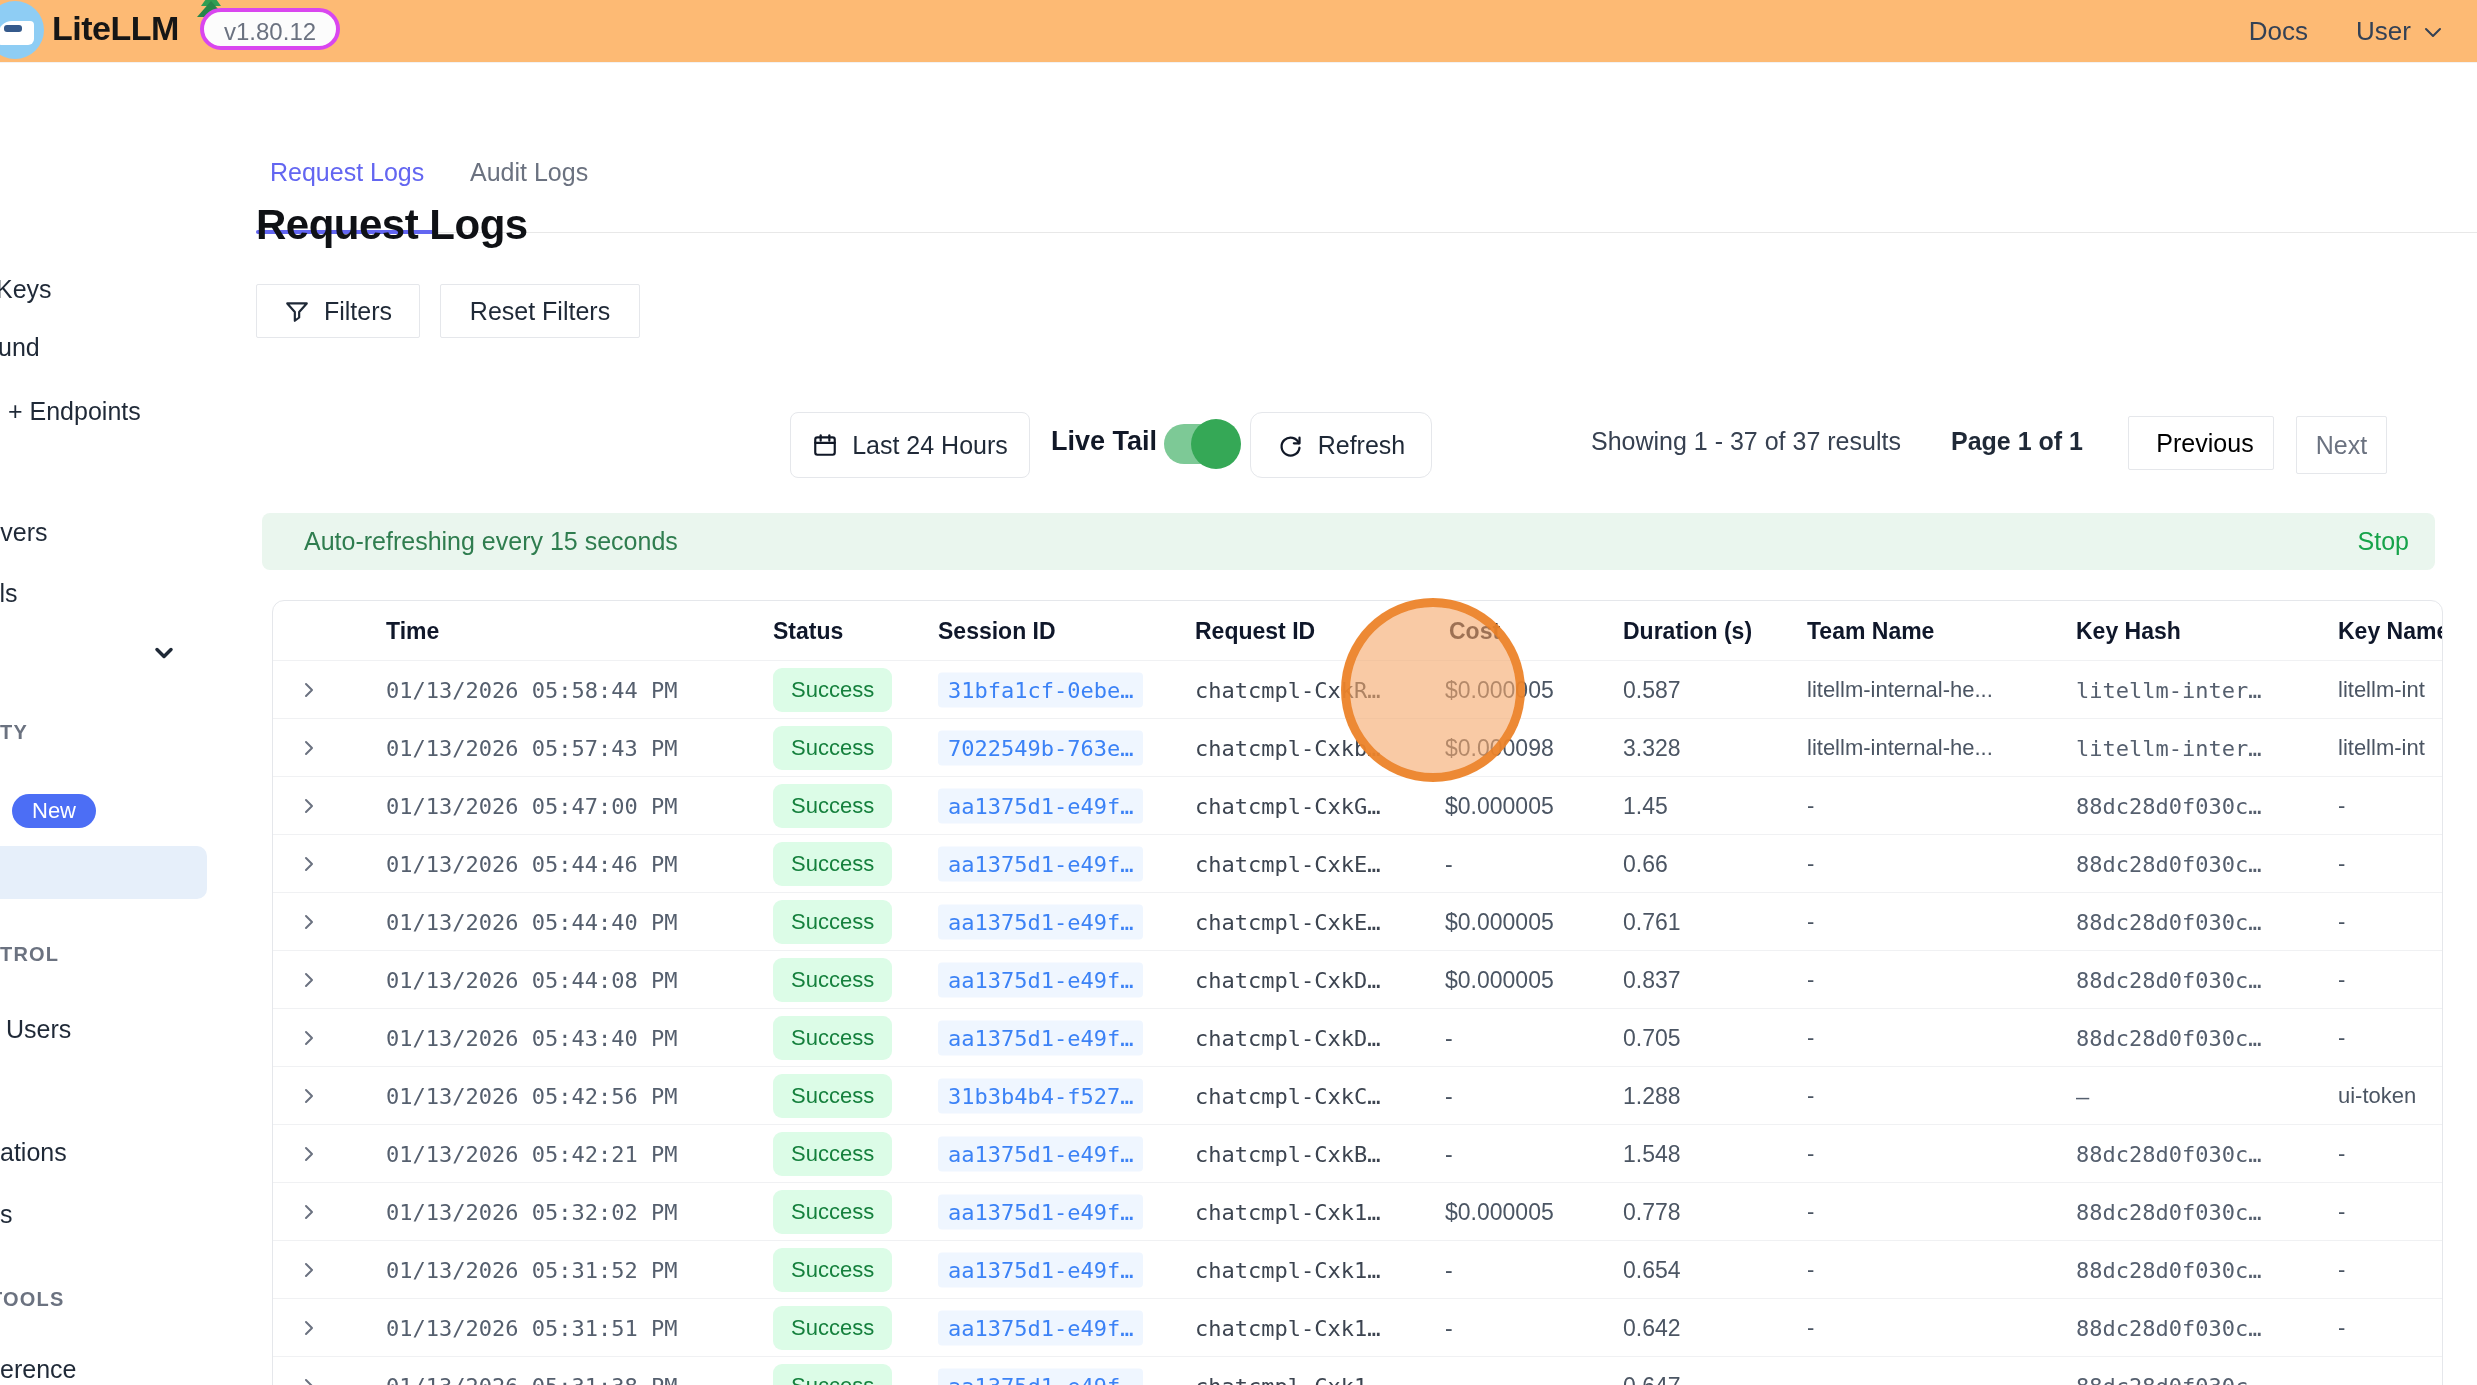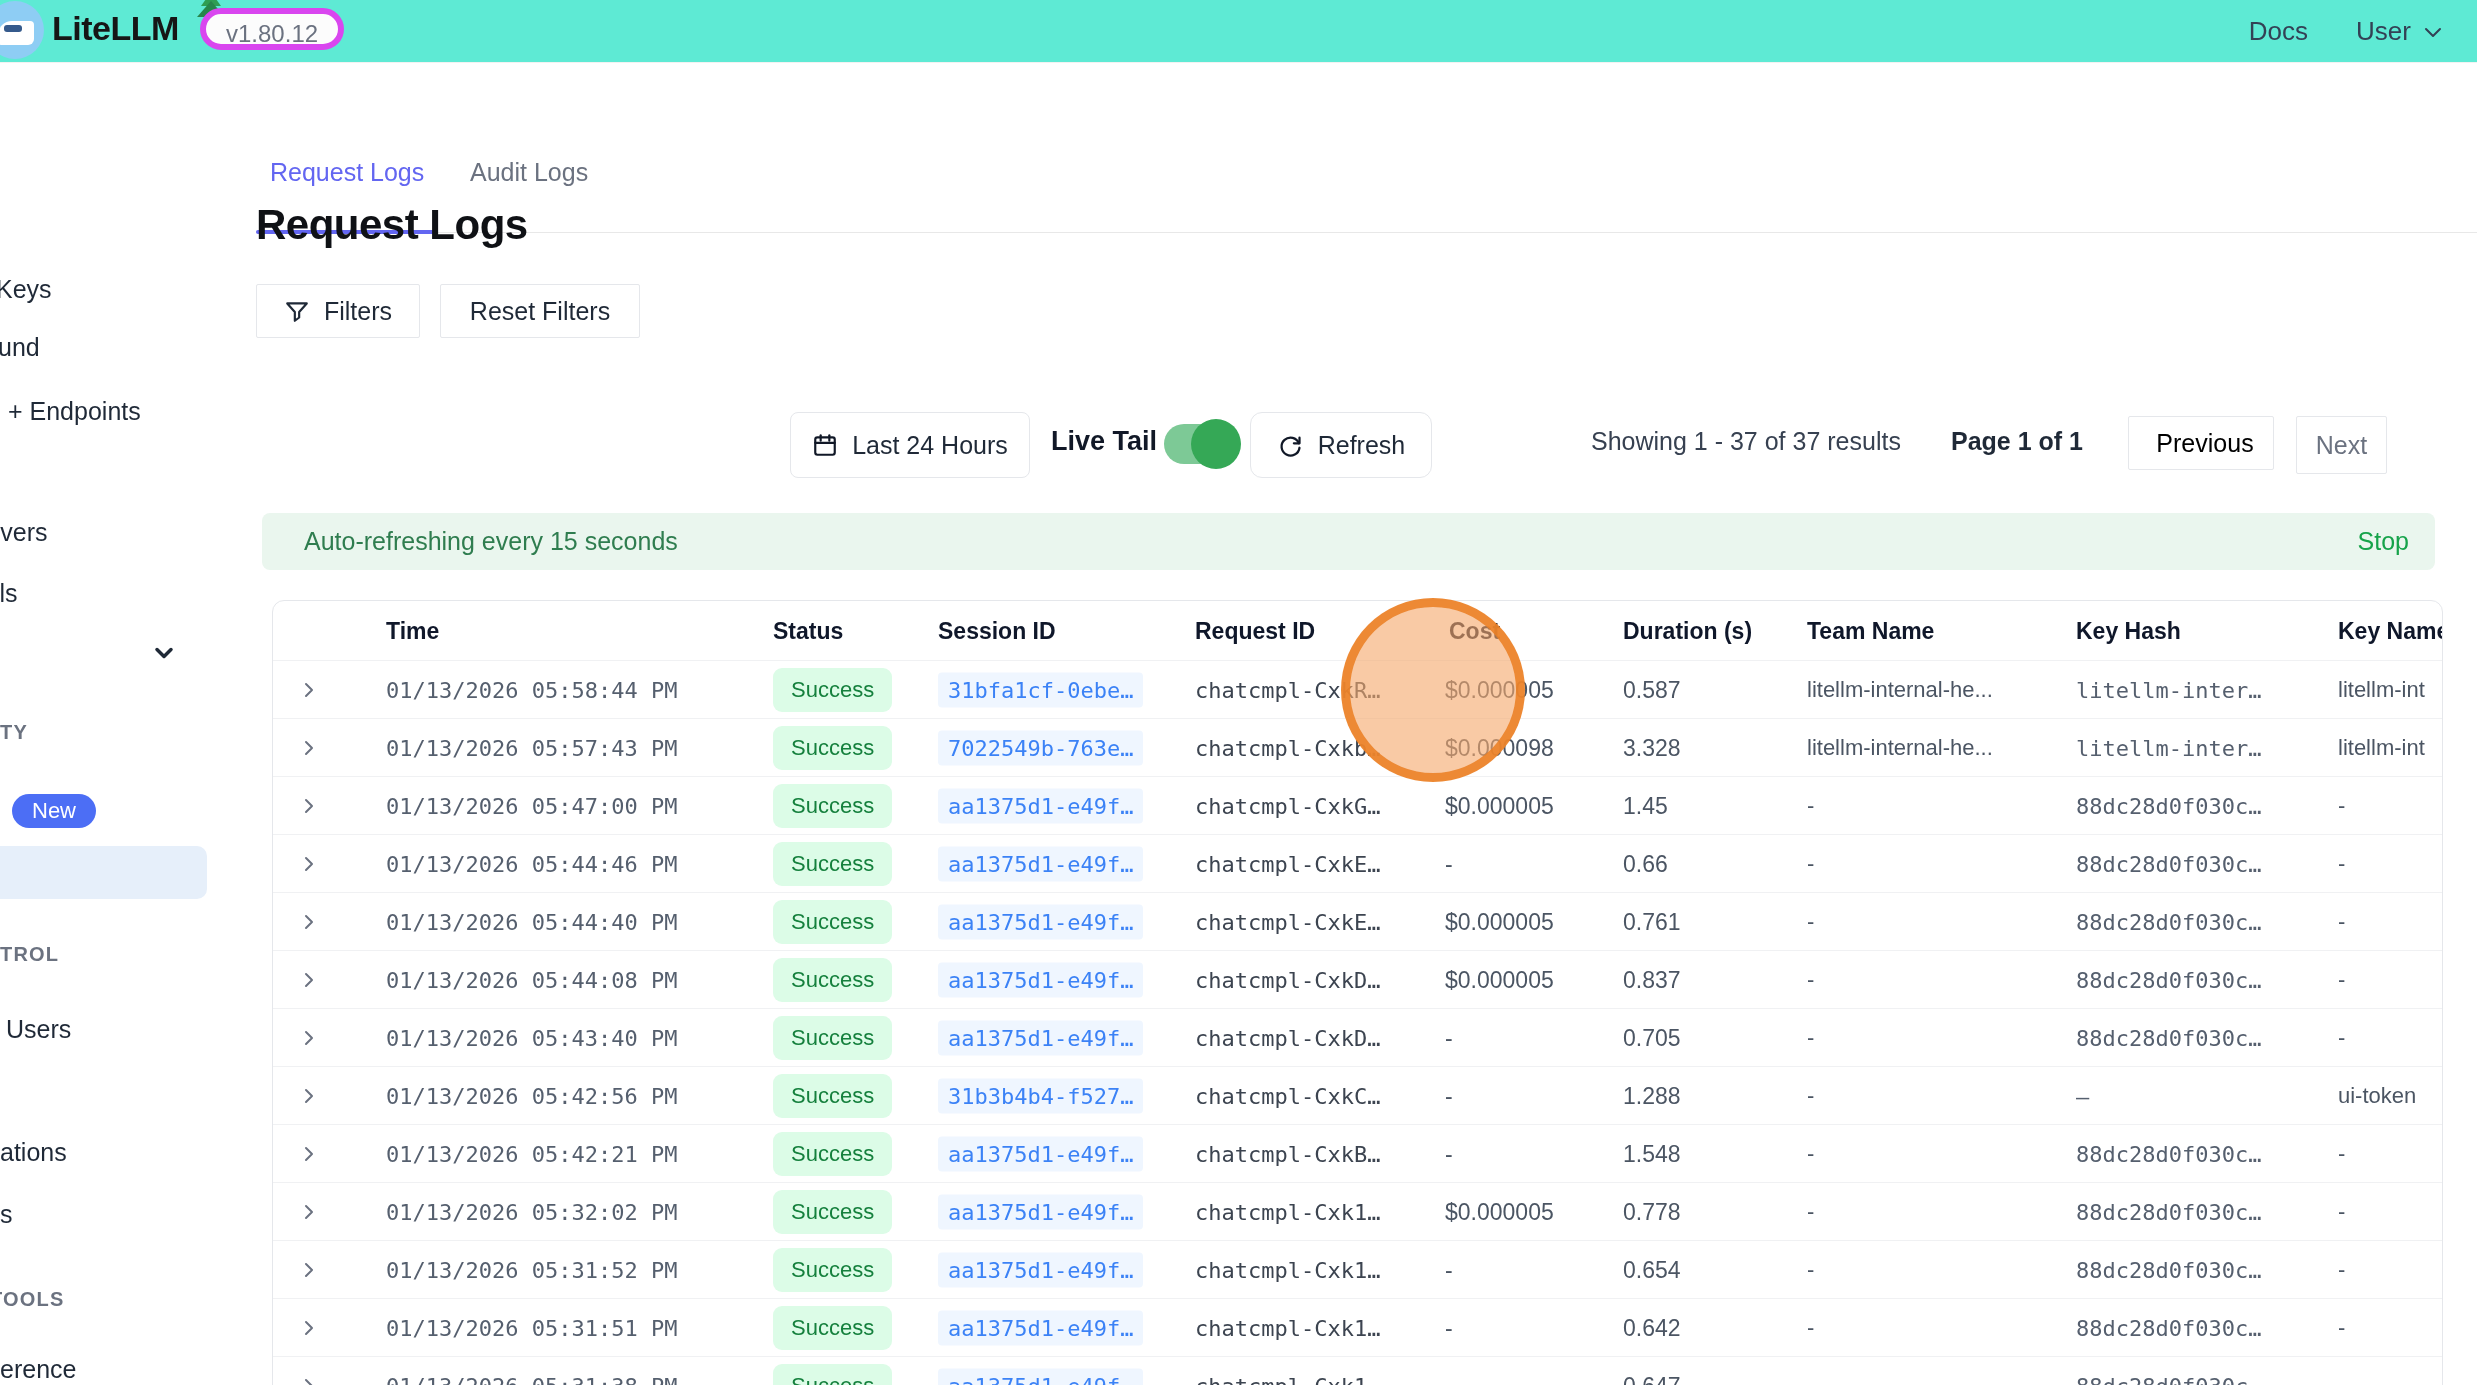--- a/index.html
+++ b/index.html
@@ -11,29 +11,29 @@
     --toggle-track:#7dc996; --toggle-knob:#35a856;
     --new-badge:#4c6ef5; --selected-bg:#e6effa;
   }
   *{margin:0;padding:0;box-sizing:border-box;}
   html,body{background:#fff;}
   body{font-family:"Liberation Sans", sans-serif;color:var(--text-dark);}
   .screen{position:relative;width:2477px;height:1385px;background:#fff;overflow:hidden;}
   .mono{font-family:"DejaVu Sans Mono", monospace;}
 
   
-  .topbar{position:absolute;left:0;top:0;width:2477px;height:63px;background:#5eead4;border-bottom:1px solid #f2f2f2;}
+  .topbar{position:absolute;left:0;top:0;width:2477px;height:63px;background:#fdba74;border-bottom:1px solid #f2f2f2;}
   .logo-circle{position:absolute;left:-14px;top:1px;width:58px;height:58px;border-radius:50%;background:#8ecdf4;overflow:hidden;}
   .train-body{position:absolute;left:12px;top:20px;width:36px;height:24px;background:#fff;border-radius:14px 4px 6px 4px;}
   .train-window{position:absolute;left:18px;top:24px;width:18px;height:7px;background:#355a8c;border-radius:3px;}
   .brand{position:absolute;left:52px;top:9px;font-size:34px;font-weight:800;letter-spacing:-0.5px;color:#161616;}
   .tree{position:absolute;left:196px;top:-8px;width:30px;height:30px;}
   .tree .t1{position:absolute;left:5px;top:0;width:0;height:0;border-left:10px solid transparent;border-right:10px solid transparent;border-bottom:14px solid #2f9e53;}
   .tree .t2{position:absolute;left:1px;top:9px;width:0;height:0;border-left:14px solid transparent;border-right:14px solid transparent;border-bottom:16px solid #27864a;}
-  .version-badge{position:absolute;left:200px;top:8px;height:42px;line-height:40px;padding:0 20px;border:6px solid #d946ef;border-radius:24px;background:#fcfcfc;font-size:24px;color:#6b7280;}
+  .version-badge{position:absolute;left:200px;top:8px;height:42px;line-height:40px;padding:0 20px;border:4px solid #d946ef;border-radius:24px;background:#fcfcfc;font-size:24px;color:#6b7280;}
   .top-nav{position:absolute;right:32px;top:0;height:63px;display:flex;align-items:center;gap:48px;}
   .nav-link{font-size:26px;color:#334155;cursor:pointer;}
   .user-menu{display:flex;align-items:center;gap:10px;font-size:26px;color:#334155;cursor:pointer;}
 
   
   .sidebar{position:absolute;left:0;top:63px;width:210px;height:1322px;background:#fff;}
   .side-item{position:absolute;font-size:25px;color:#1f2937;white-space:nowrap;cursor:pointer;}
   .side-section{position:absolute;font-size:20px;font-weight:700;letter-spacing:1.2px;color:#6b7280;white-space:nowrap;}
   .new-badge{position:absolute;left:12px;top:731px;height:34px;line-height:34px;padding:0 20px;background:var(--new-badge);color:#fff;font-size:22px;border-radius:17px;}
   .selected-row{position:absolute;left:-20px;top:783px;width:227px;height:53px;background:var(--selected-bg);border-radius:10px;}

